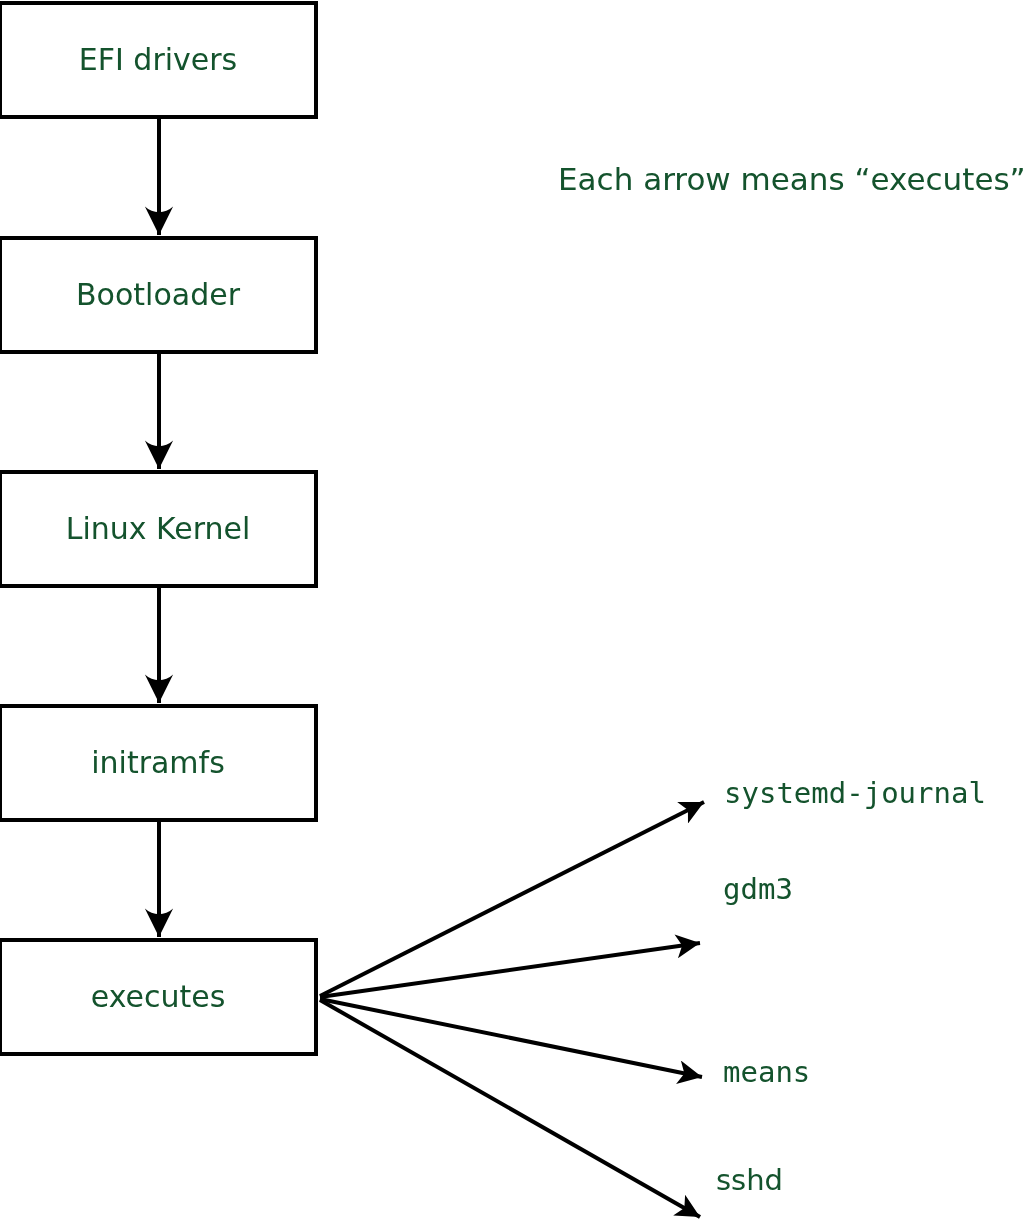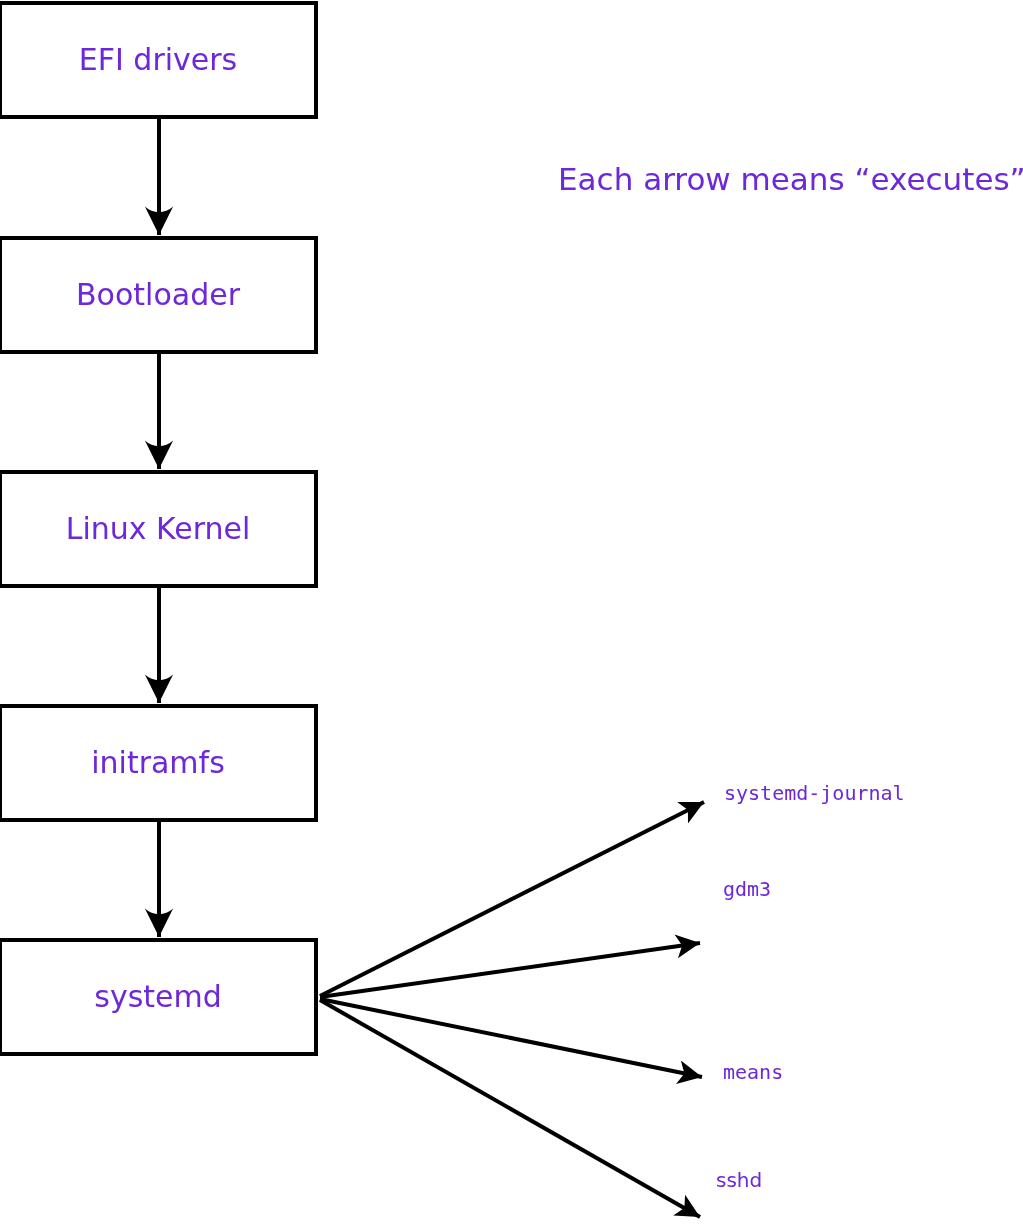--- a/index.html
+++ b/index.html
@@ -7,21 +7,21 @@
     padding: 0;
     background: #ffffff;
   }
   .canvas {
     position: relative;
     width: 1023px;
     height: 1230px;
     background: #ffffff;
     overflow: hidden;
     font-family: "DejaVu Sans", sans-serif;
-    color: #6d28d9;
+    color: #14532d;
   }
   .arrow-layer {
     position: absolute;
     left: 0;
     top: 0;
     width: 1023px;
     height: 1230px;
   }
   .box {
     position: absolute;
@@ -47,21 +47,21 @@
     position: absolute;
     left: 558px;
     top: 161px;
     font-size: 31px;
     line-height: 36px;
     white-space: nowrap;
   }
   .proc-label {
     position: absolute;
     font-family: "DejaVu Sans Mono", monospace;
-    font-size: 20px;
+    font-size: 29px;
     line-height: 36px;
     white-space: nowrap;
   }
   .proc-journal { left: 724px; top: 775px; }
   .proc-gdm3    { left: 723px; top: 871px; }
   .proc-getty   { left: 723px; top: 1054px; }
   .proc-sshd    { left: 716px; top: 1162px; font-family: "DejaVu Sans", sans-serif; }
 </style>
 </head>
 <body>
@@ -95,21 +95,21 @@
   <div class="box box-bootloader">
     <span>Bootloader</span>
   </div>
   <div class="box box-kernel">
     <span>Linux Kernel</span>
   </div>
   <div class="box box-initramfs">
     <span>initramfs</span>
   </div>
   <div class="box box-systemd">
-    <span>systemd</span>
+    <span>executes</span>
   </div>
 
   <div class="note">Each arrow means “executes”.</div>
 
   <div class="proc-label proc-journal">systemd-journal</div>
   <div class="proc-label proc-gdm3">gdm3</div>
   <div class="proc-label proc-getty">means</div>
   <div class="proc-label proc-sshd">sshd</div>
 
 </div>

